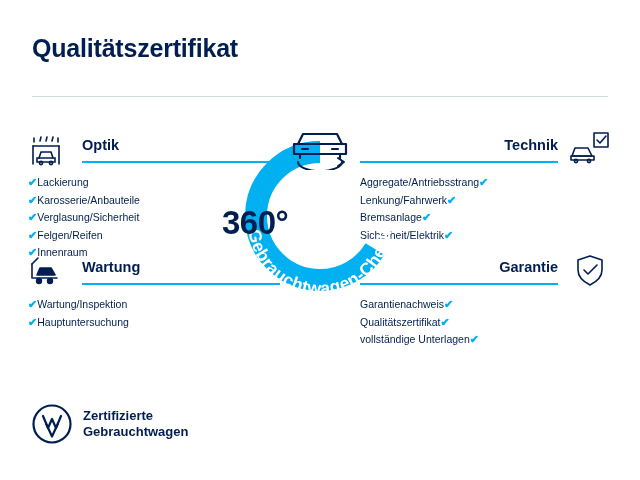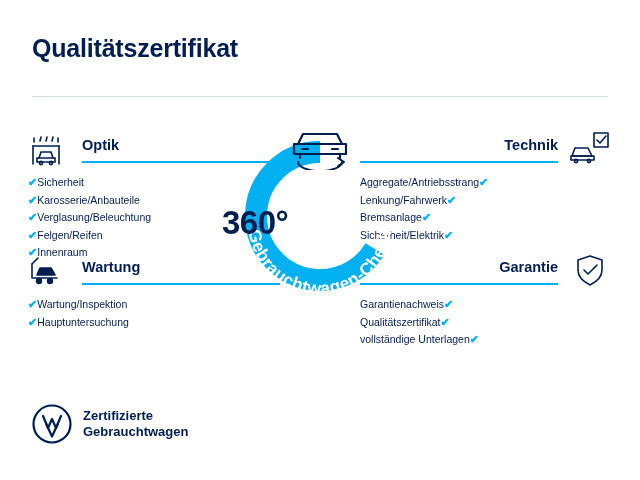--- a/index.html
+++ b/index.html
@@ -161,23 +161,23 @@
             <path d="M9 26 h18 v4 h-18 z" fill="none"></path>
             <circle cx="13" cy="31" r="1.6"></circle>
             <circle cx="23" cy="31" r="1.6"></circle>
           </g>
         </svg>
       </span>
       <span class="sec-title">Optik</span>
       <span class="sec-rule"></span>
     </div>
     <ul class="items sec-left-items" style="list-style:none;padding:0;margin-top:8px;">
-      <li><span class="check">✔</span><span>Sicherheit</span></li>
+      <li><span class="check">✔</span><span>Lackierung</span></li>
       <li><span class="check">✔</span><span>Karosserie/Anbauteile</span></li>
-      <li><span class="check">✔</span><span>Verglasung/Beleuchtung</span></li>
+      <li><span class="check">✔</span><span>Verglasung/Sicherheit</span></li>
       <li><span class="check">✔</span><span>Felgen/Reifen</span></li>
       <li><span class="check">✔</span><span>Innenraum</span></li>
     </ul>
   </div>
 
   <div class="col-left" style="top:258px;">
     <div class="sec-head sec-left">
       <span class="colicon">
         <svg viewBox="0 0 44 40" width="44" height="40">
           <g fill="none" stroke="#001e50" stroke-width="1.6" stroke-linecap="round" stroke-linejoin="round">

